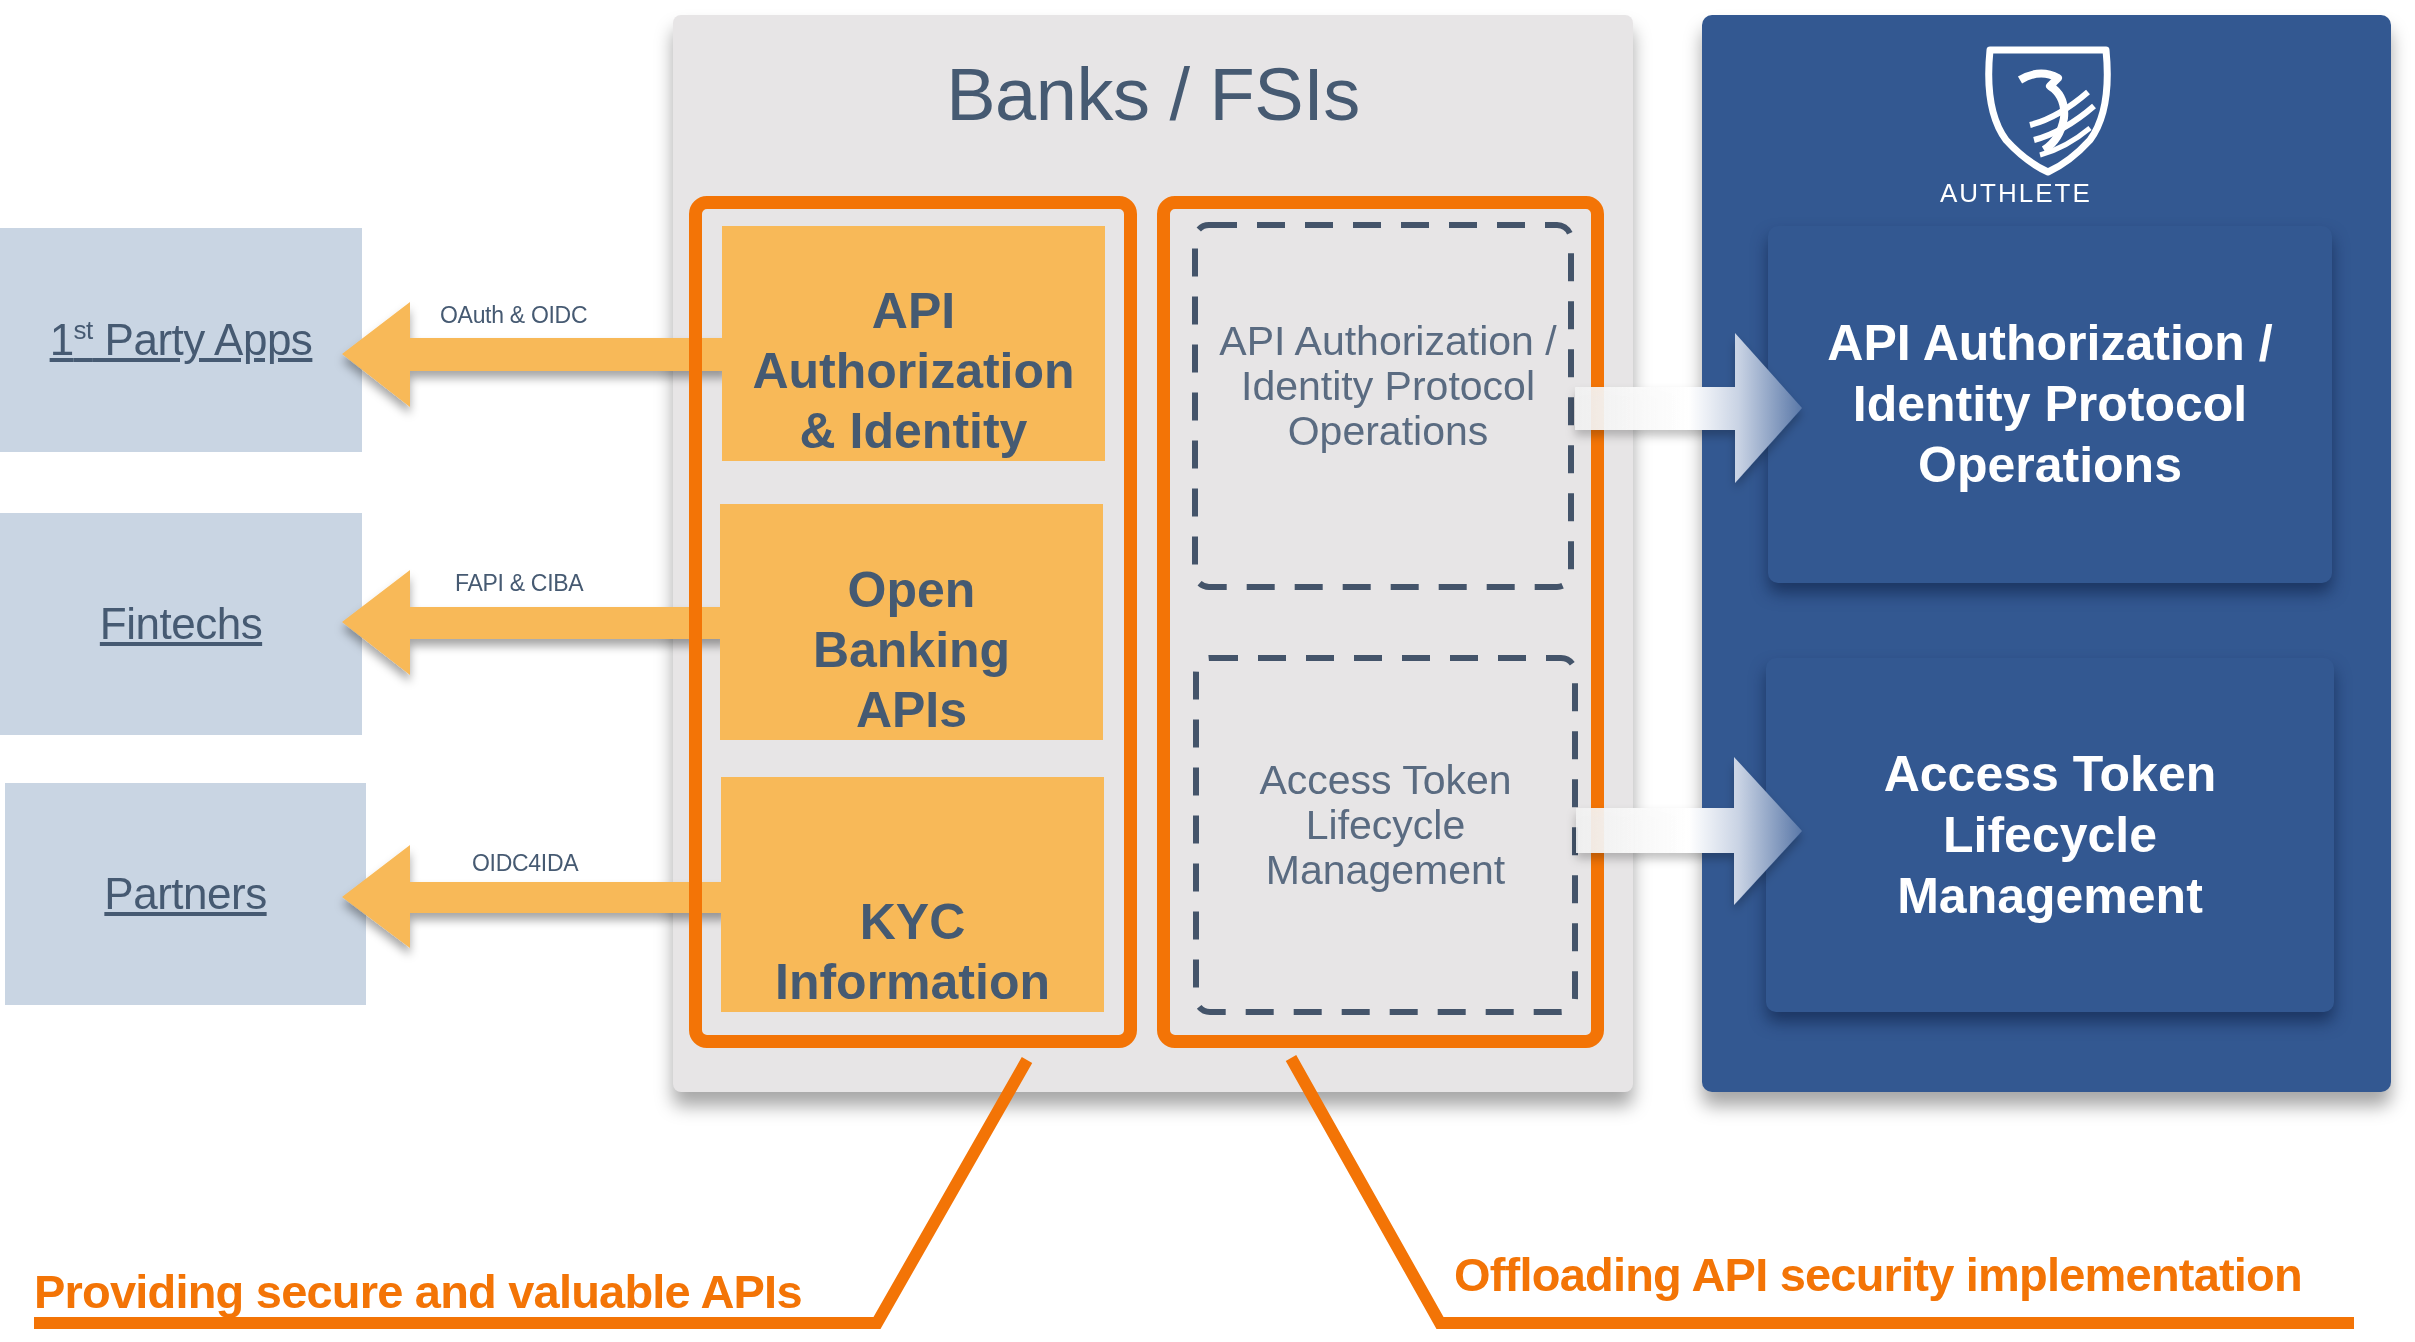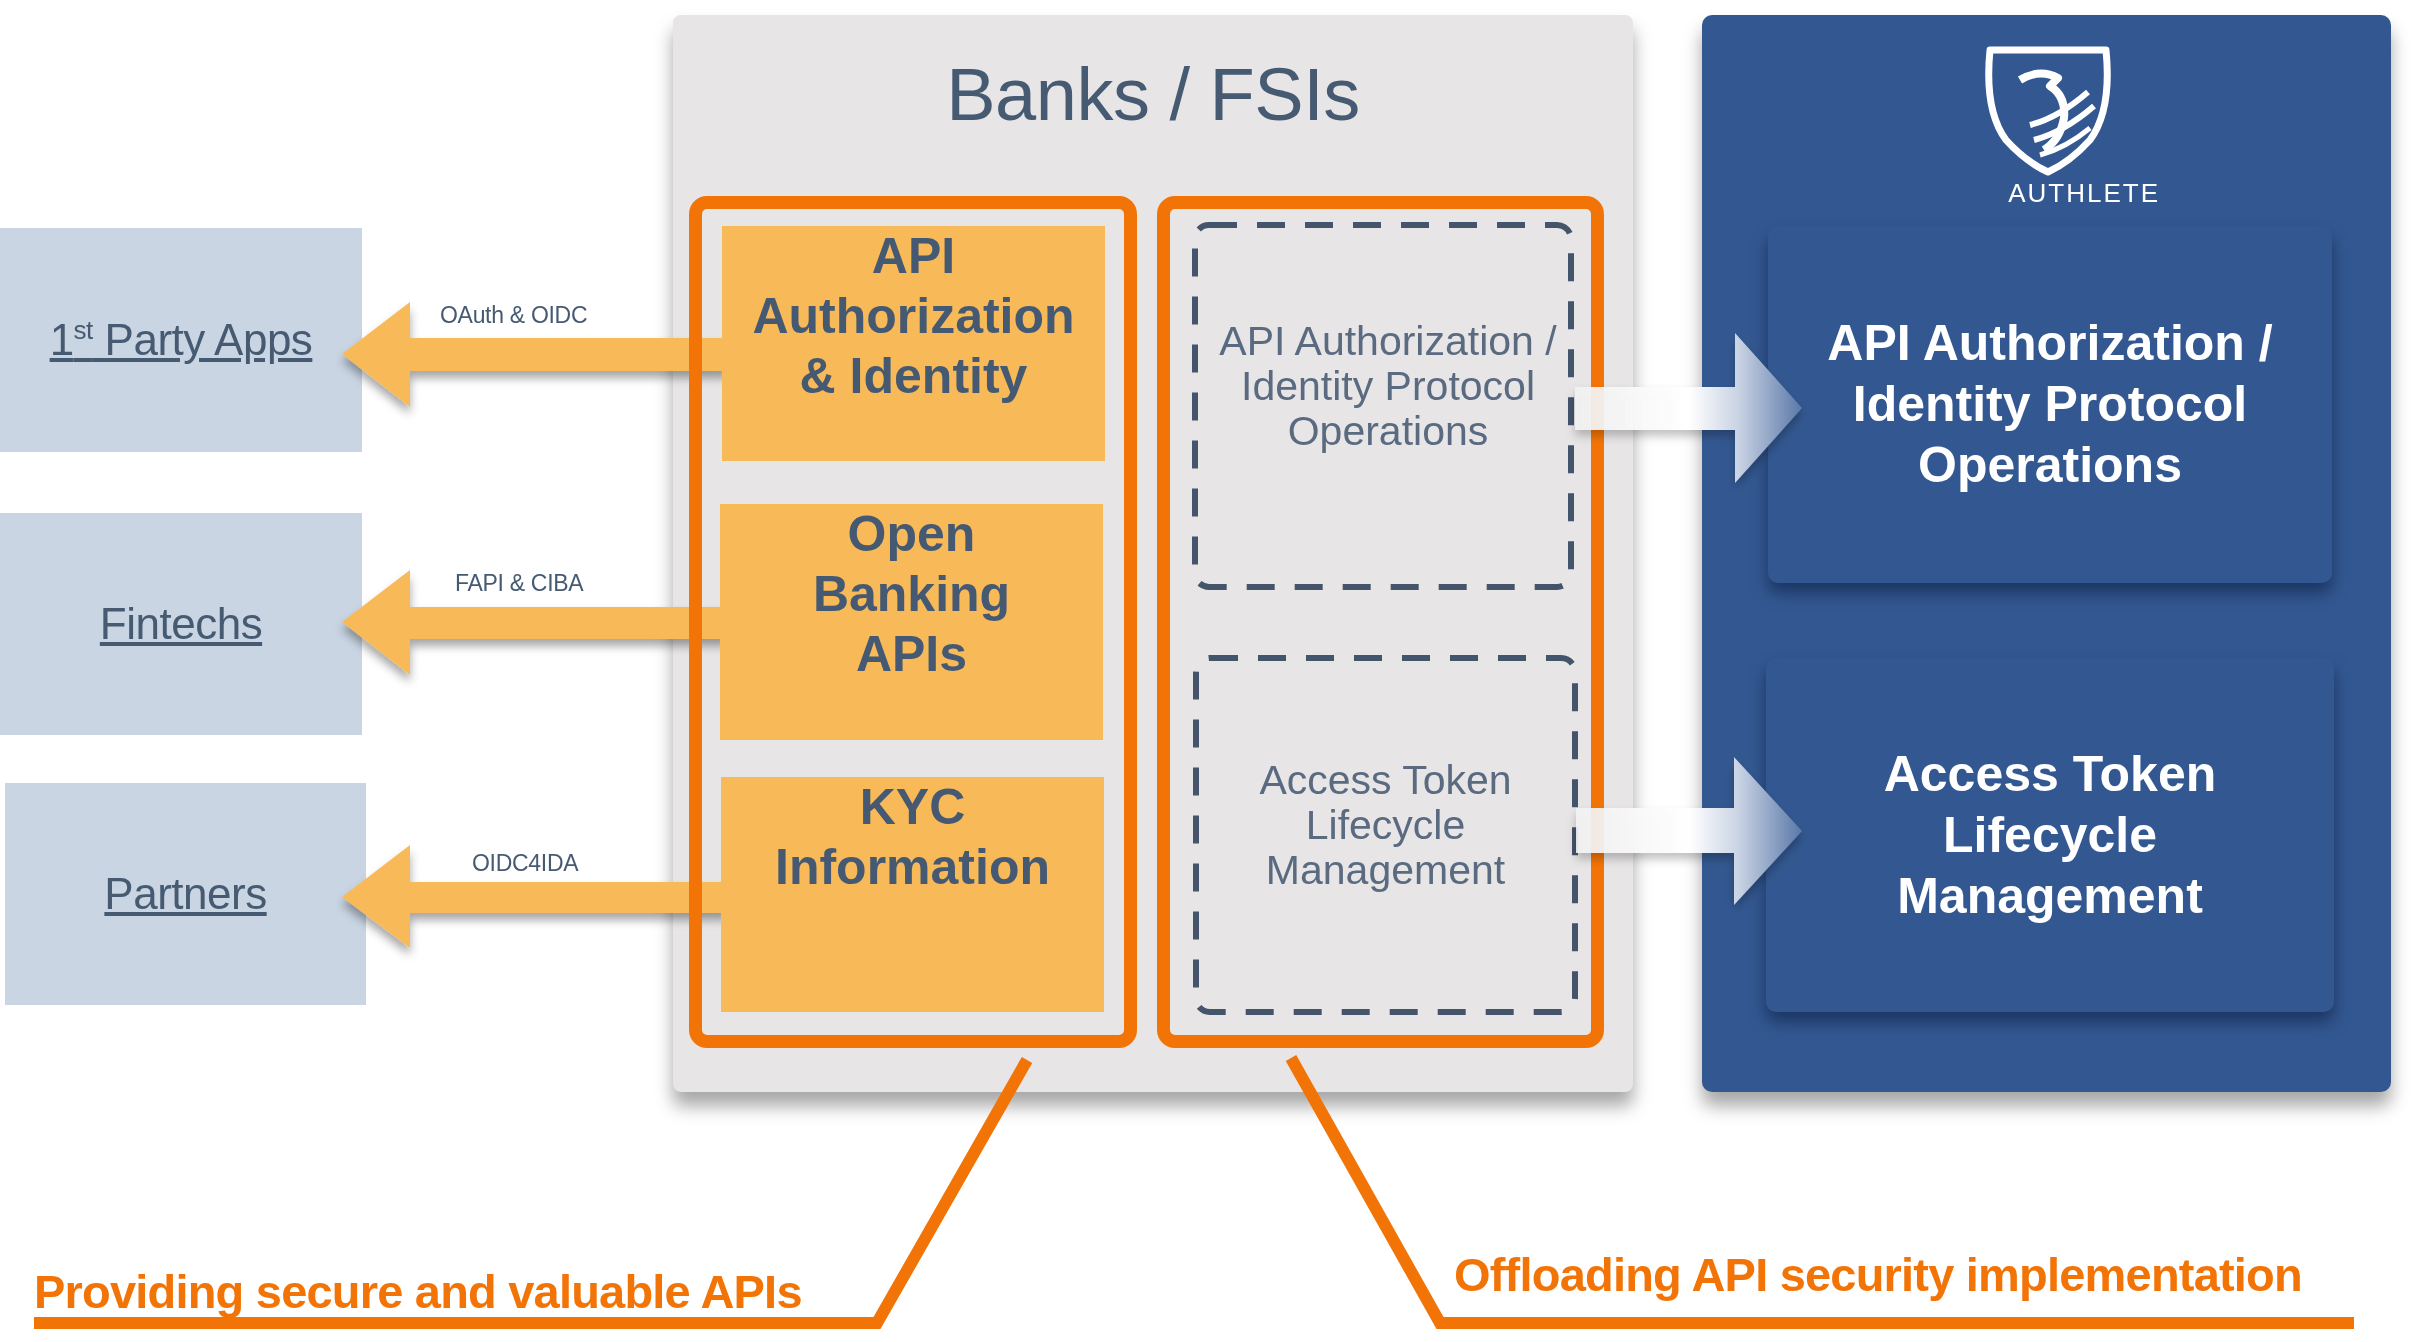--- a/index.html
+++ b/index.html
@@ -36,21 +36,21 @@
     color: #465a72; font-size: 74px; letter-spacing: -0.5px;
   }
 
   .orange-frame {
     position: absolute; border: 13px solid #f37406; border-radius: 18px;
     box-sizing: border-box;
   }
 
   .yellow {
     position: absolute; background: #f8b958;
-    display: flex; align-items: flex-start; justify-content: center; text-align: center;
+    display: flex; align-items: flex-end; justify-content: center; text-align: center;
     color: #455a72; font-weight: bold; font-size: 50px; line-height: 60px;
   }
 
   .dashed-text {
     position: absolute; display: flex; align-items: center; justify-content: center;
     text-align: center; color: #5a6b81; font-size: 41px; line-height: 45px;
   }
 
   
   .authlete {
@@ -58,21 +58,21 @@
     background: #335891; border-radius: 10px;
     box-shadow: 0 14px 18px rgba(0,0,0,0.35);
   }
   .auth-inner {
     position: absolute; background: #335891; border-radius: 10px;
     box-shadow: 0 10px 16px rgba(10,25,60,0.55);
     display: flex; align-items: center; justify-content: center; text-align: center;
     color: #ffffff; font-weight: bold; font-size: 50px; line-height: 61px;
   }
   .logo-text {
-    position: absolute; left: 1940px; top: 178px; width: 220px; text-align: right;
+    position: absolute; left: 1940px; top: 178px; width: 220px; text-align: left;
     color: #ffffff; font-size: 26px; letter-spacing: 2px;
   }
 
   .callout-text {
     position: absolute; color: #f37406; font-weight: bold; font-size: 47px;
     white-space: nowrap; letter-spacing: -0.8px;
   }
 </style>
 </head>
 <body>

